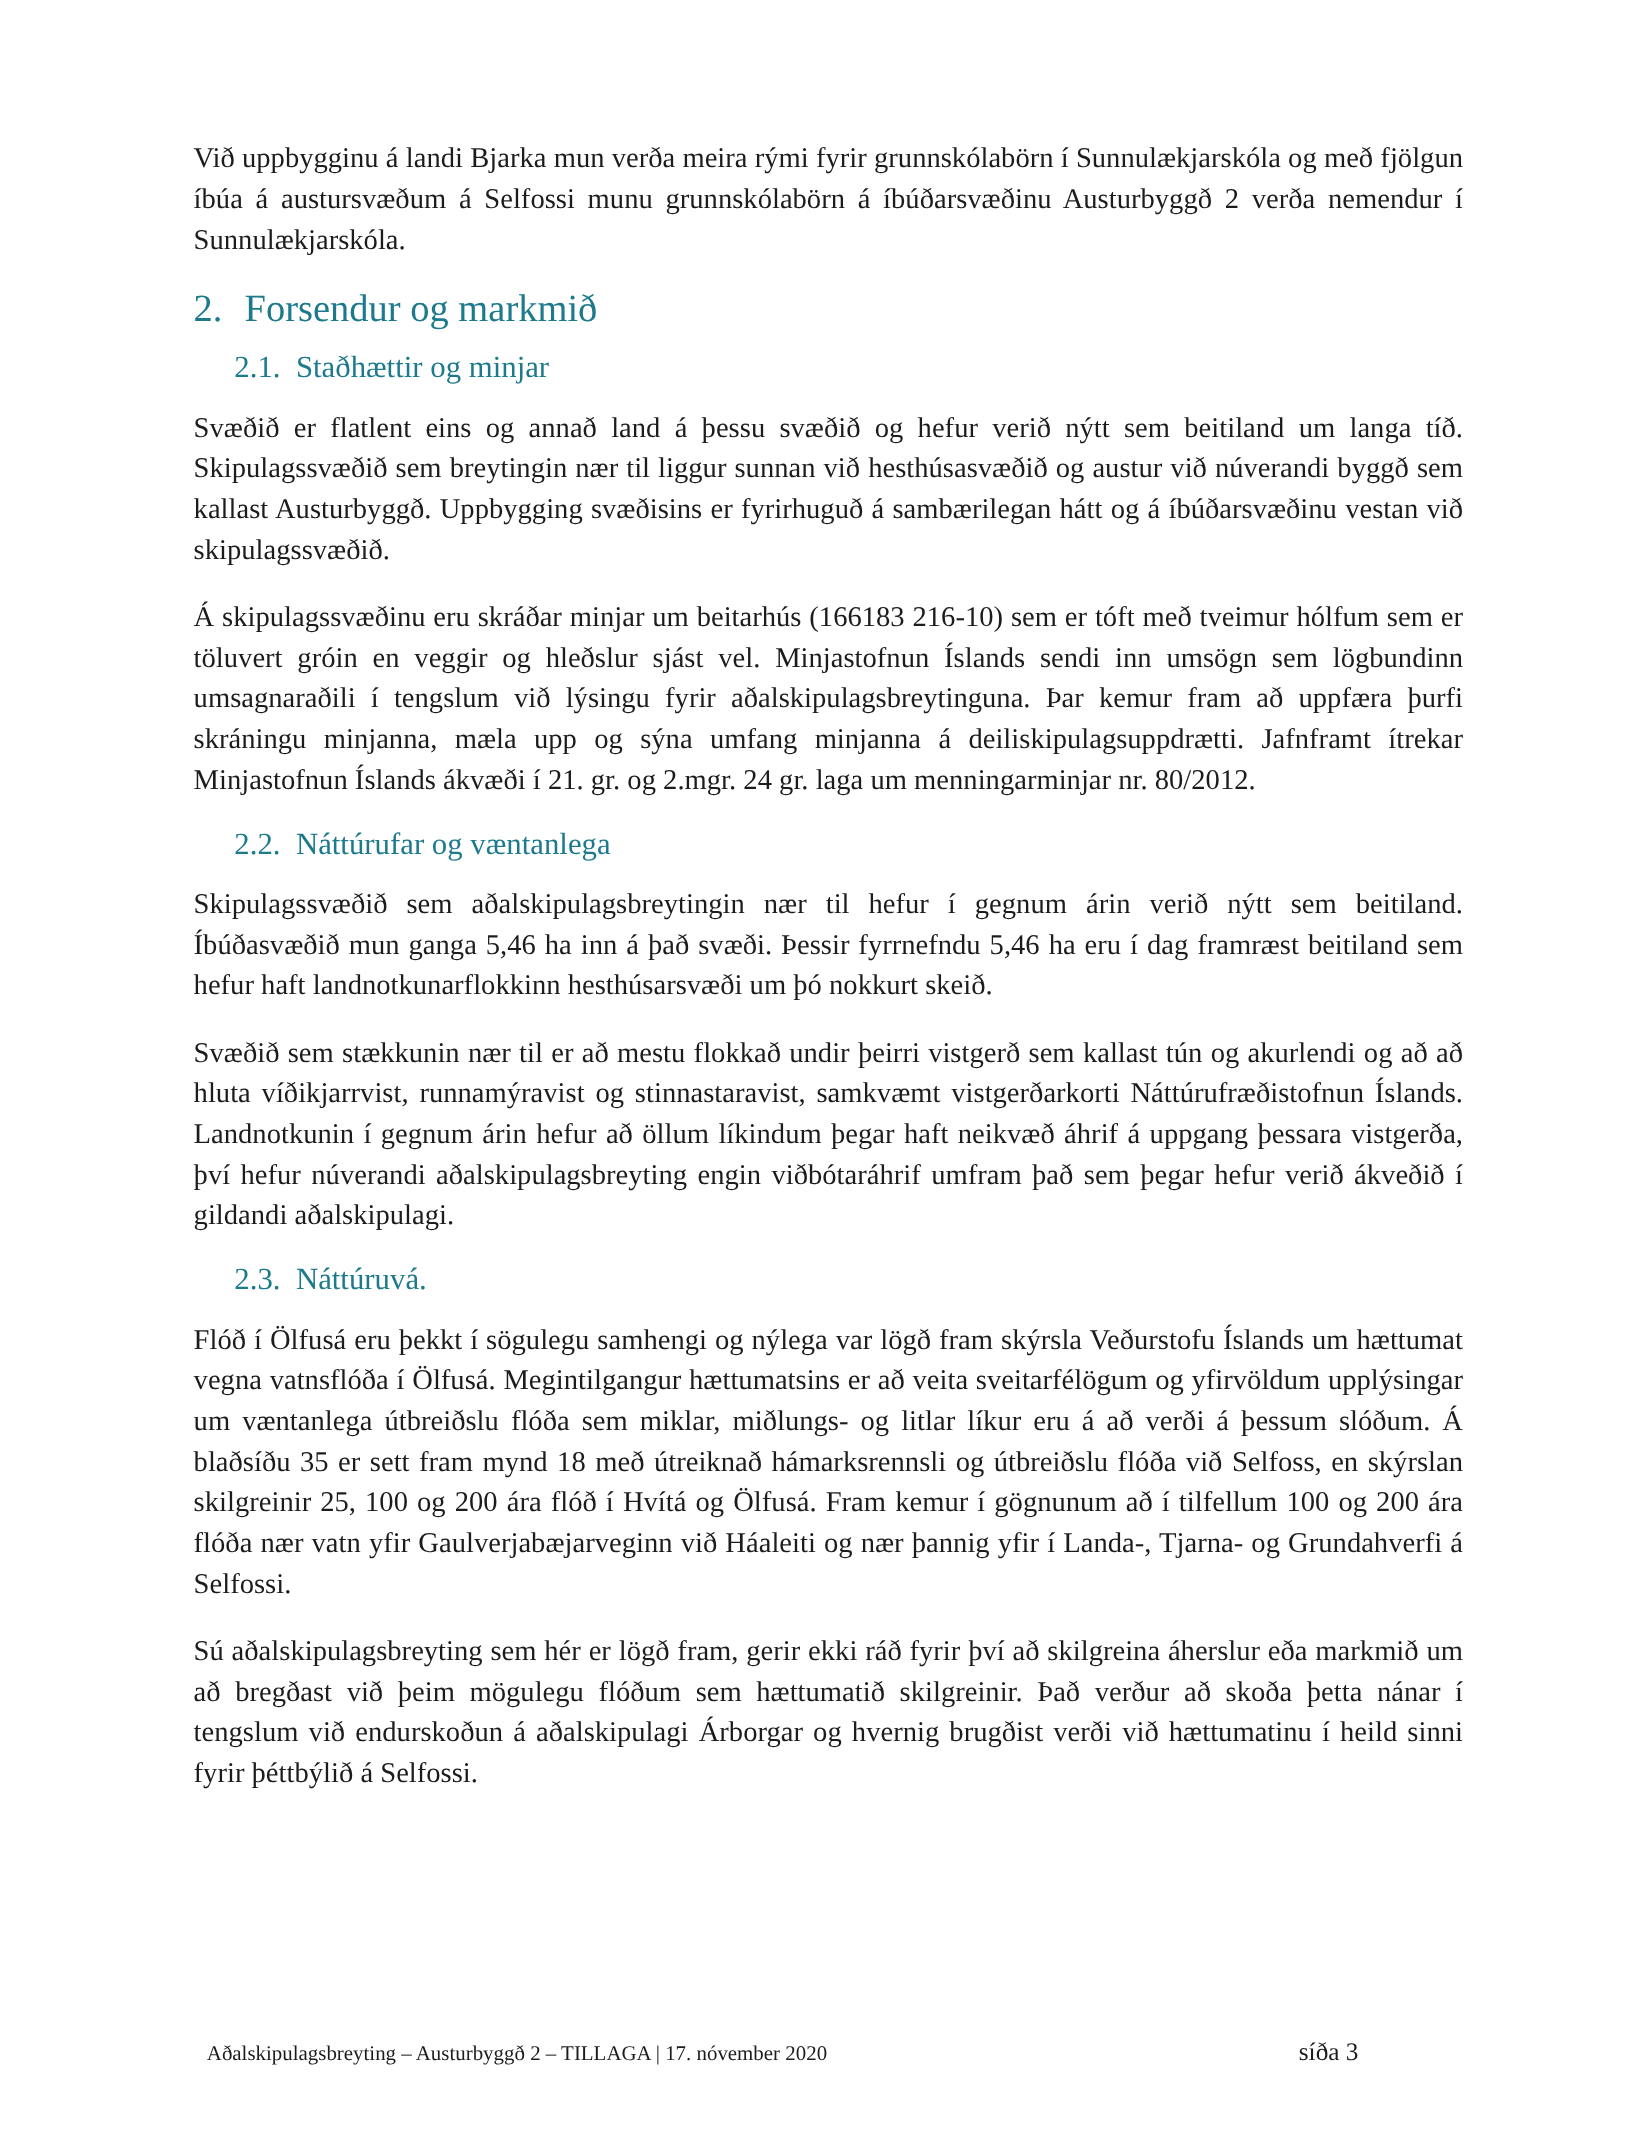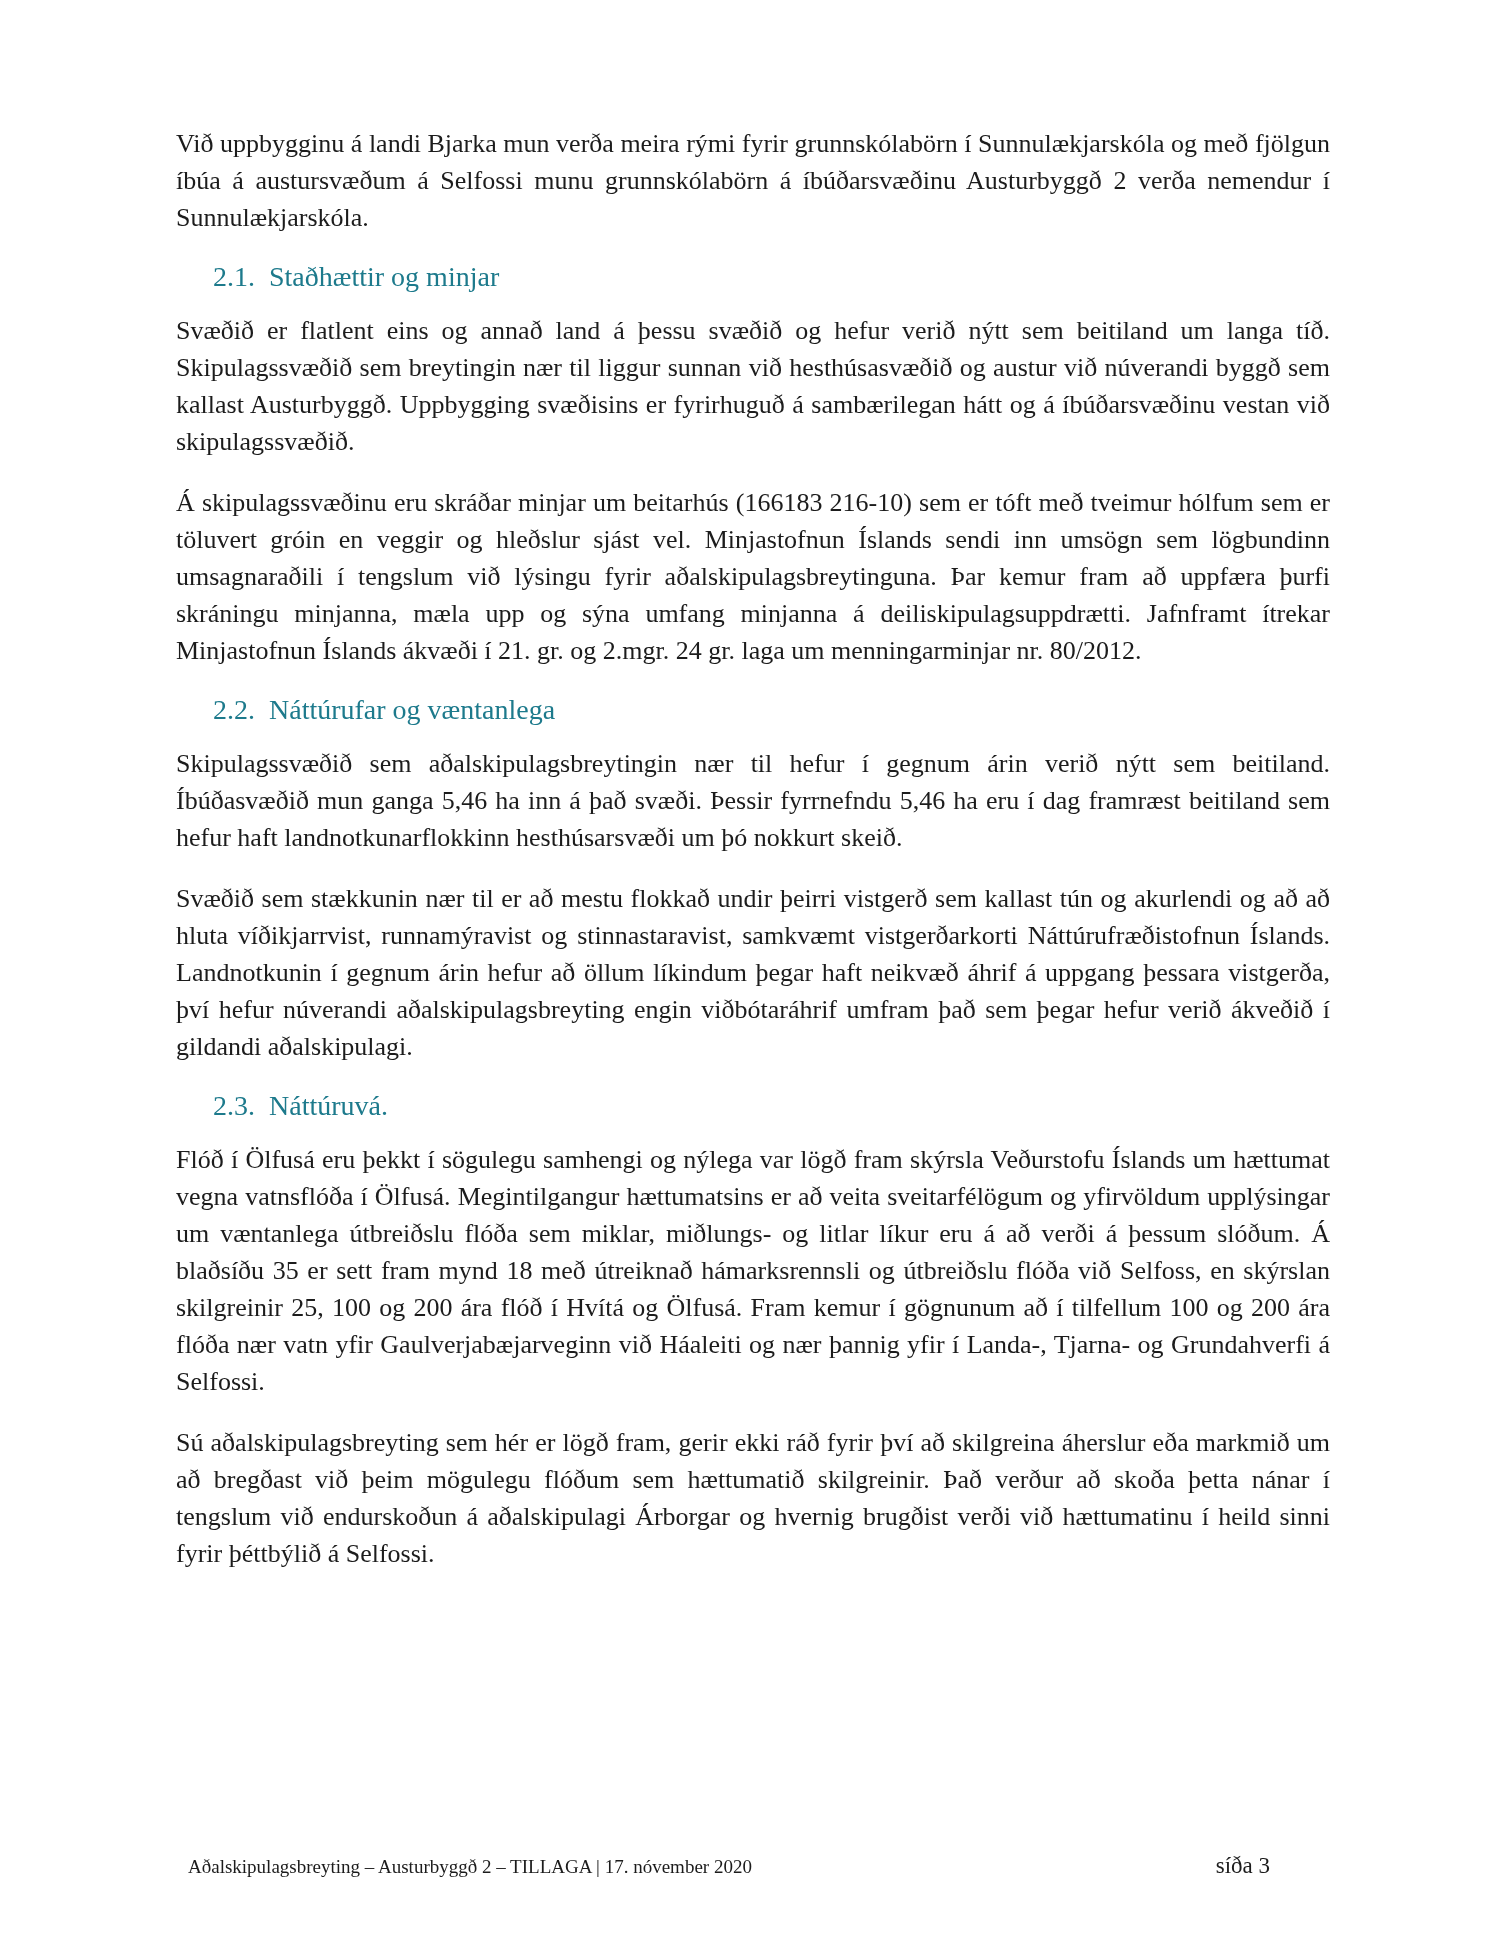--- a/index.html
+++ b/index.html
@@ -53,31 +53,34 @@
     justify-content: space-between;
     align-items: baseline;
   }
   .footer .footer-left {
     font-size: 19px;
     color: #1c1c1c;
   }
   .footer .footer-right {
     font-size: 23px;
     color: #1c1c1c;
-    margin-right: 60px;
+    margin-right: 95px;
     text-align: center;
   }
 </style>
 </head>
 <body>
 
 <div class="page">
 
   <p class="body-par">Við uppbygginu á landi Bjarka mun verða meira rými fyrir grunnskólabörn í Sunnulækjarskóla og með fjölgun íbúa á austursvæðum á Selfossi munu grunnskólabörn á íbúðarsvæðinu Austurbyggð 2  verða nemendur í Sunnulækjarskóla.</p>
 
+  <h1 class="sec-heading">
+    <span class="sec-num">2.</span><span>Forsendur og markmið</span>
+  </h1>
 
   <h2 class="sub-heading">
     <span class="sub-num">2.1.</span><span>Staðhættir og minjar</span>
   </h2>
 
   <p class="body-par">Svæðið er flatlent eins og annað land á þessu svæðið og hefur verið nýtt sem beitiland um langa tíð. Skipulagssvæðið sem breytingin nær til liggur sunnan við hesthúsasvæðið og austur við núverandi byggð sem kallast Austurbyggð. Uppbygging svæðisins er fyrirhuguð á sambærilegan hátt og á íbúðarsvæðinu vestan við skipulagssvæðið.</p>
 
   <p class="body-par">Á skipulagssvæðinu eru skráðar minjar um beitarhús (166183 216-10) sem er tóft með tveimur hólfum sem er töluvert gróin en veggir og hleðslur sjást vel. Minjastofnun Íslands sendi inn umsögn sem lögbundinn umsagnaraðili í tengslum við lýsingu fyrir aðalskipulagsbreytinguna. Þar kemur fram að uppfæra þurfi skráningu minjanna, mæla upp og sýna umfang minjanna á deiliskipulagsuppdrætti. Jafnframt ítrekar Minjastofnun Íslands ákvæði í 21. gr. og 2.mgr. 24 gr. laga um menningarminjar nr. 80/2012.</p>
 
   <h2 class="sub-heading">

